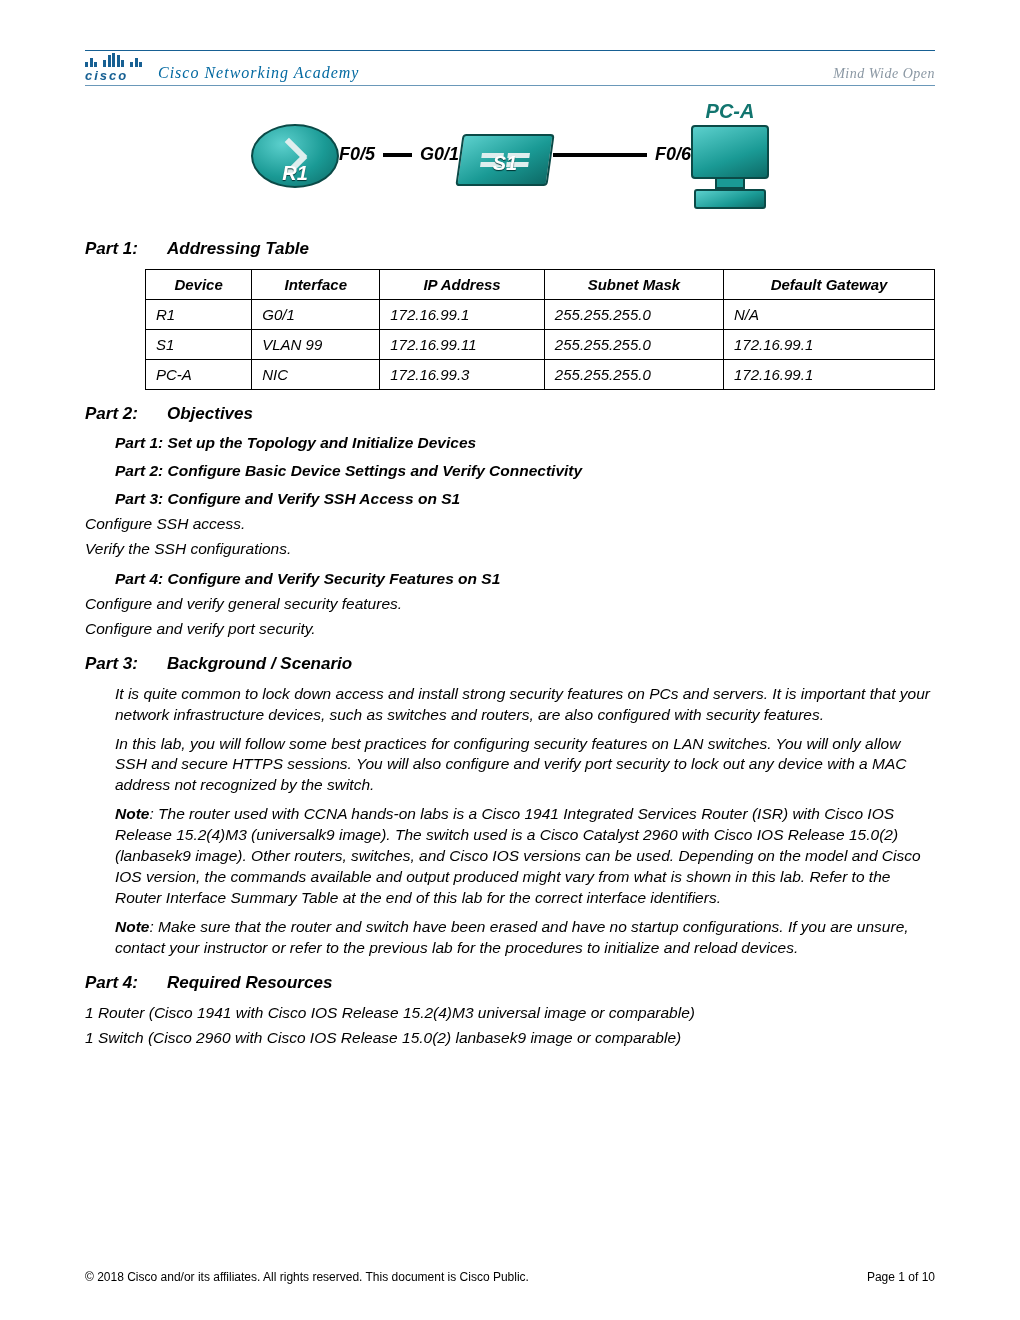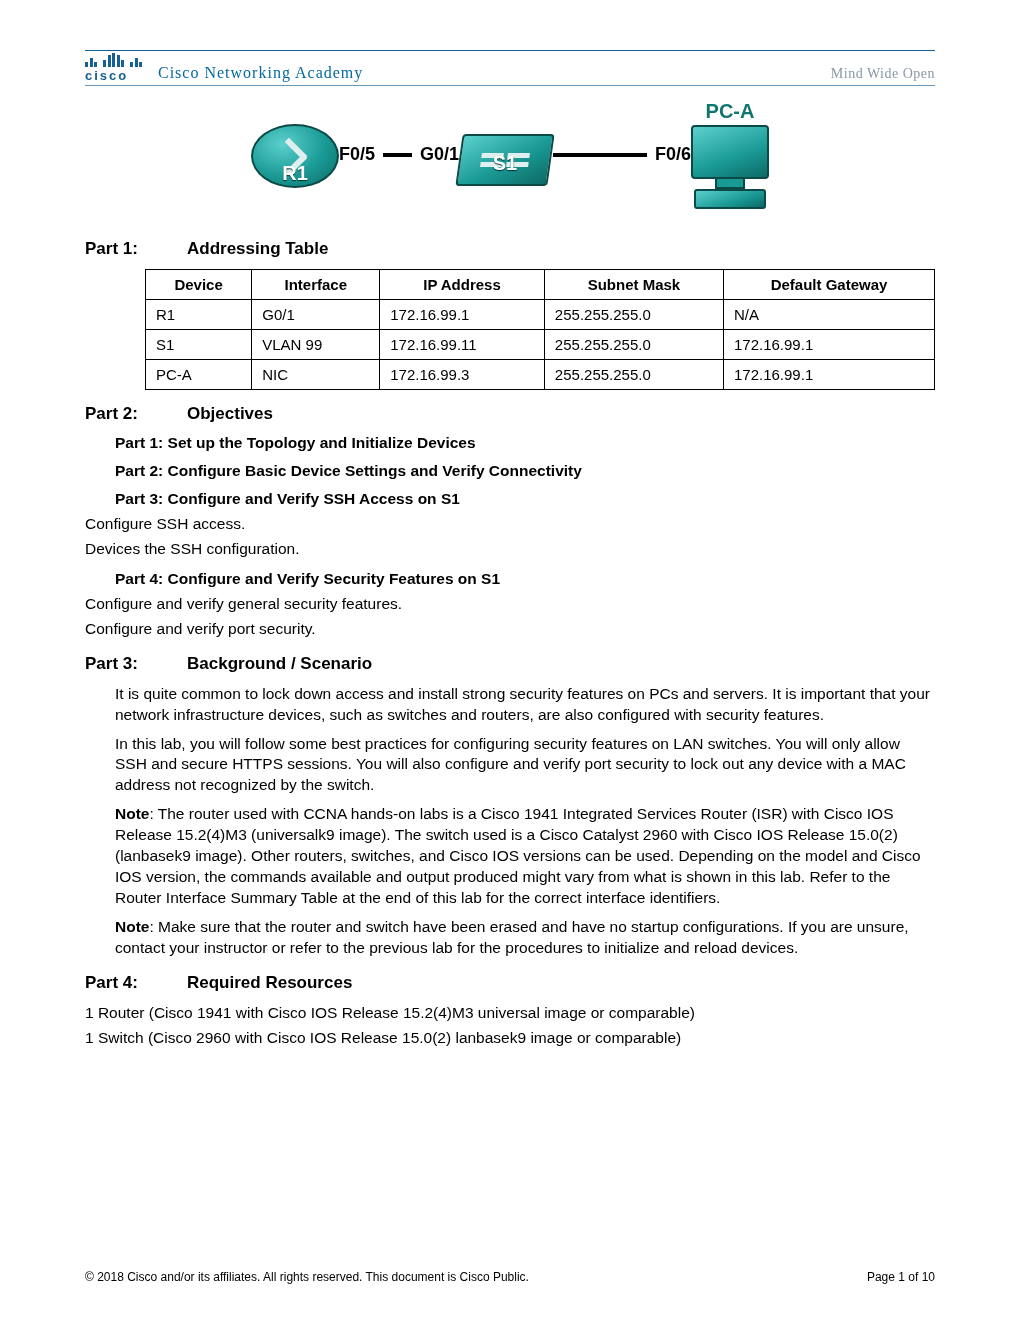--- a/index.html
+++ b/index.html
@@ -7,20 +7,21 @@
     background: #fff;
     font-family: Arial, Helvetica, sans-serif;
     color: #000;
     width: 1020px;
     height: 1320px;
     position: relative;
     font-size: 15.5px;
   }
   .page {
     padding: 50px 85px 30px 85px;
+    font-style: italic;
   }
   .top-banner {
     margin-bottom: 14px;
   }
   .banner-hr {
     border: none;
     border-top: 1.5px solid #176093;
     margin-bottom: 2px;
   }
   .banner-row {
@@ -141,21 +142,20 @@
   }
   .port-lbl {
     font-size:18px; font-weight:bold; margin-bottom:2px;
   }
   .pc-title {
     font-size:20px; font-weight:bold; color:#12756f; margin-bottom:2px;
   }
   .part-heading {
     font-size: 17px; font-weight: bold; margin: 14px 0 10px 0;
     display: flex;
-    gap: 20px;
   }
   .part-heading .plabel { width: 82px; }
   table.addr {
     border-collapse: collapse;
     margin: 4px 0 10px 60px;
     width: calc(100% - 60px);
   }
   table.addr th, table.addr td {
     border: 1px solid #000;
     padding: 6px 10px;
@@ -301,21 +301,21 @@
   </table>
 
   <div class="part-heading">
     <span class="plabel">Part 2:</span>
     <span>Objectives</span>
   </div>
   <div class="sub-bold">Part 1: Set up the Topology and Initialize Devices</div>
   <div class="sub-bold">Part 2: Configure Basic Device Settings and Verify Connectivity</div>
   <div class="sub-bold">Part 3: Configure and Verify SSH Access on S1</div>
   <div class="body-line">Configure SSH access.</div>
-  <div class="body-line">Devices the SSH configuration.</div>
+  <div class="body-line">Verify the SSH configurations.</div>
   <div class="sub-bold">Part 4: Configure and Verify Security Features on S1</div>
   <div class="body-line">Configure and verify general security features.</div>
   <div class="body-line">Configure and verify port security.</div>
 
   <div class="part-heading">
     <span class="plabel">Part 3:</span>
     <span>Background / Scenario</span>
   </div>
   <div class="para">It is quite common to lock down access and install strong security features on PCs and servers. It is important that your network infrastructure devices, such as switches and routers, are also configured with security features.</div>
   <div class="para">In this lab, you will follow some best practices for configuring security features on LAN switches. You will only allow SSH and secure HTTPS sessions. You will also configure and verify port security to lock out any device with a MAC address not recognized by the switch.</div>

